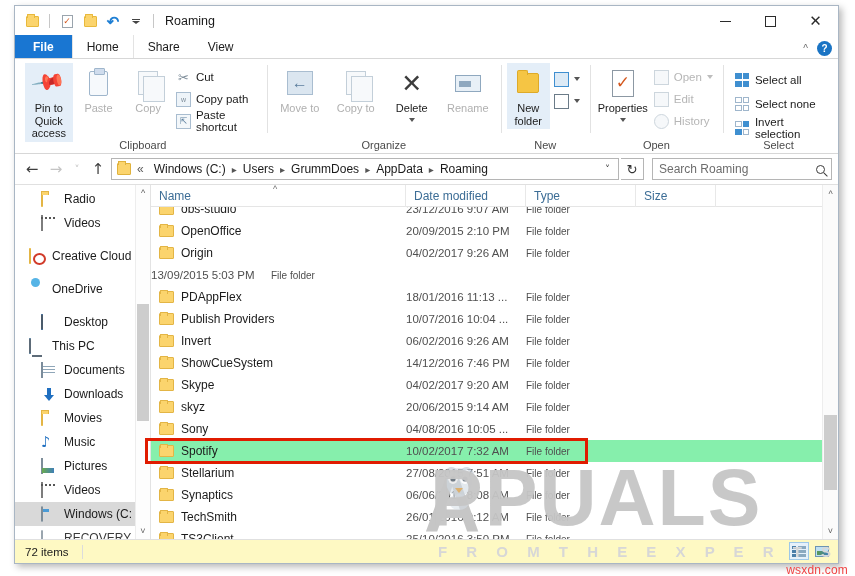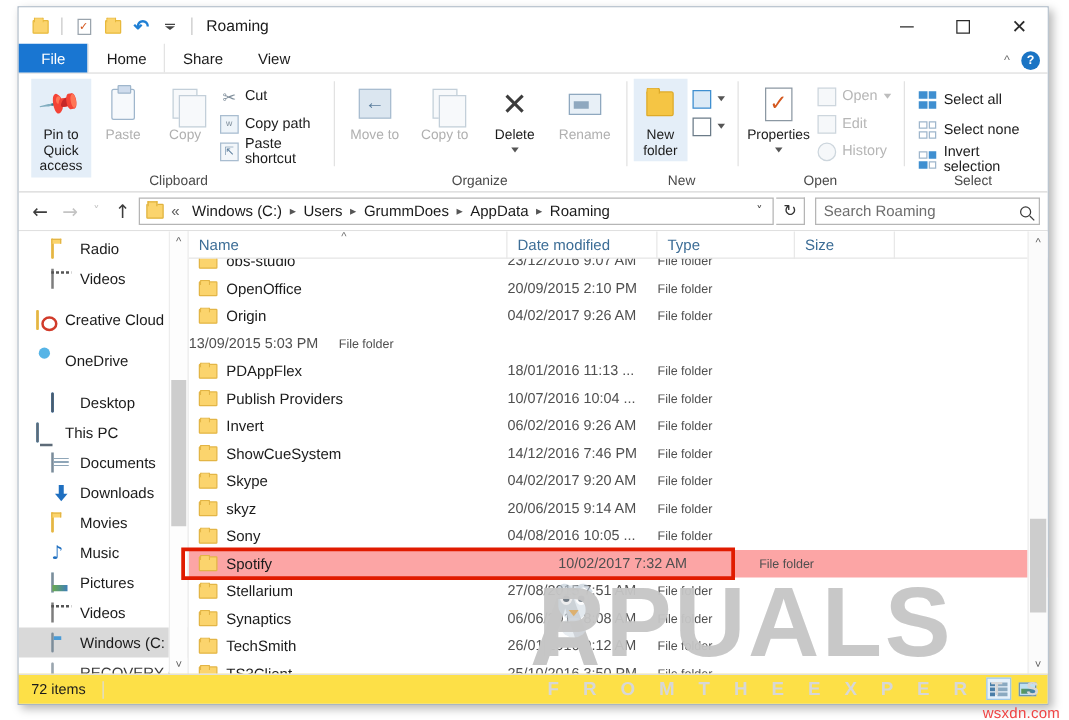--- a/index.html
+++ b/index.html
@@ -73,21 +73,21 @@
   
   .tabbar {
     height: 23px; background:#ffffff; display:flex; align-items:flex-end;
     position:relative; flex:none;
     border-bottom: 1px solid #d7d7d7;
   }
   .tab {
     height: 23px; padding: 0 14px; font-size: 12px; color:#1b1b1b;
     display:flex; align-items:center; justify-content:center;
   }
-  .tab.file { background:#1976d2; color:#fff; padding:0 18px; }
+  .tab.file { background:#1976d2; color:#fff; padding:0 18px;font-weight:bold; }
   .tab.active-sep { border-left:1px solid #e3e3e3; border-right:1px solid #e3e3e3; }
   .tab-right { position:absolute; right:6px; bottom:2px; display:flex; align-items:center; gap:9px; }
   .chev-up { font-size:10px; color:#6a6a6a; }
   .help-circ {
     width:15px;height:15px;border-radius:50%;background:#1a74c4;color:#fff;
     font-size:10px; font-weight:bold; display:flex;align-items:center;justify-content:center;
   }
 
   
   .ribbon {
@@ -268,21 +268,21 @@
   .ch.type { width:110px; }
   .ch.size { width:80px; }
   .sortmark {
     position:absolute; top:-1px; left:calc(50% - 5px); font-size:9px; color:#6d6d6d;
   }
   .rows { position:absolute; top:22px; left:0; right:0; bottom:0; overflow:hidden; }
   .rowsinner { position:relative; top:-9px; }
   .row {
     height:22px; display:flex; align-items:center; font-size:12px; color:#1b1b1b;
   }
-  .row.hl { background:#fca5a5;justify-content:space-between; }
+  .row.hl { background:#86efac; }
   .cell-name { width:255px; display:flex; align-items:center; gap:7px; padding-left:8px; }
   .cell-date { width:120px; color:#4f4f4f; font-size:11.5px; }
   .cell-type { width:110px; color:#4f4f4f; font-size:10px; }
   .cell-size { width:80px; }
   .row-folder {
     width:15px;height:12px;position:relative;background:#fbd46d;border:1px solid #e3b545;
     border-radius:1px; flex:none;
   }
   .row-folder::before{content:"";position:absolute;left:0;top:-2px;width:6px;height:3px;background:#fbd46d;
     border:1px solid #e3b545;border-bottom:none;border-radius:1px 1px 0 0;}
@@ -296,21 +296,21 @@
   .ms {
     position:absolute; right:0; top:0; bottom:0; width:16px; background:#fbfbfb;
     border-left:1px solid #ededed;
   }
   .ms-arrow { height:17px;display:flex;align-items:center;justify-content:center;font-size:9px;color:#5b5b5b; }
   .ms-arrow.bot { position:absolute;bottom:0;left:0;right:0; }
   .ms-thumb { position:absolute;left:1px;right:1px;background:#cdcdcd; }
 
   
   .statusbar {
-    height:24px; flex:none; border-top:1px solid #e0e0e0; background:#fde047;
+    height:24px; flex:none; border-top:1px solid #e0e0e0; background:#fef9c3;
     display:flex; align-items:center; padding-left:10px; position:relative;
   }
   .status-text { font-size:11.5px; color:#1b1b1b; }
   .status-sep { width:1px;height:14px;background:#dcdcdc; margin-left:14px; }
   .view-btns { position:absolute; right:6px; top:2px; display:flex; gap:3px; }
   .vbtn { width:20px;height:18px;display:flex;align-items:center;justify-content:center;border:1px solid transparent; }
   .vbtn.on { border-color:#9ec8e8; background:#e6f1fa; }
   .vb-details { width:14px;height:11px;display:grid;grid-template-columns:4px 1fr;gap:1px 2px;grid-template-rows:repeat(3,1fr); }
   .vb-details i { background:#4a7ea8; }
   .vb-details i.ln { background:#8aa9c0; }

